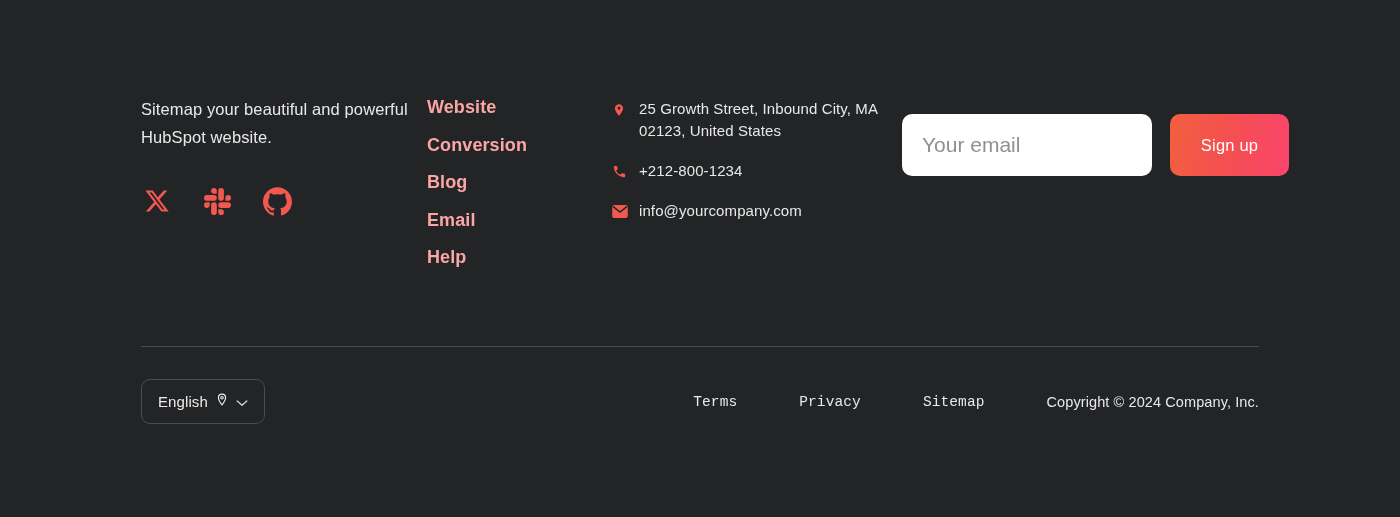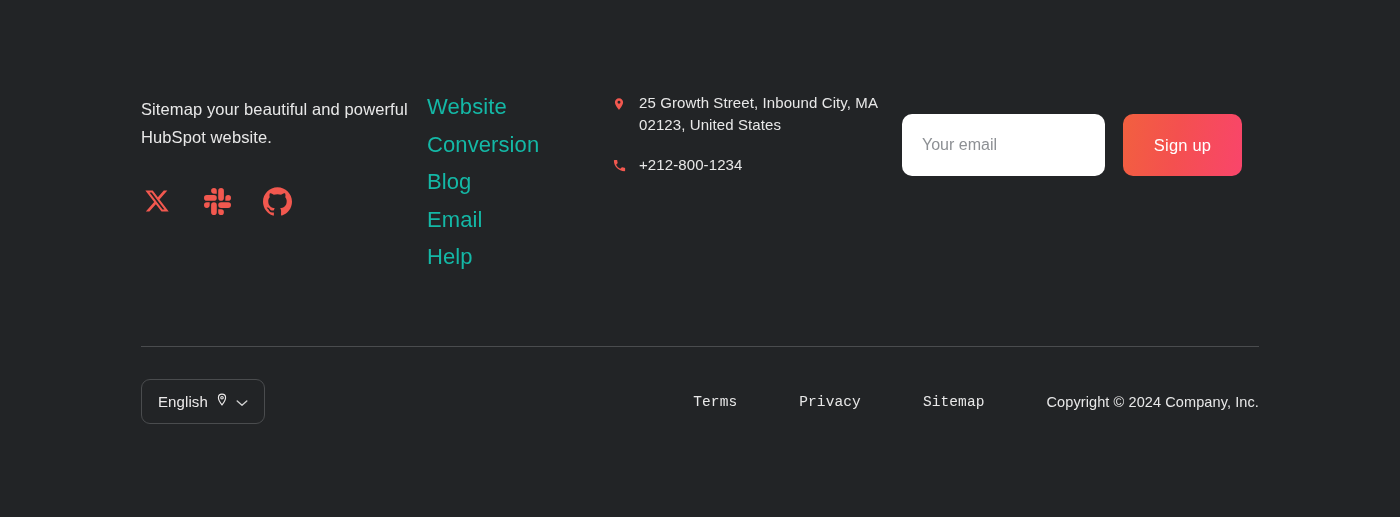--- a/index.html
+++ b/index.html
@@ -57,40 +57,42 @@
 
   
   .col-nav {
     width: 185px;
     flex: 0 0 185px;
     padding-top: 8px;
     display: flex;
     flex-direction: column;
   }
   .nav-link {
-    font-size: 22px;
+    font-size: 18px;
     line-height: 22px;
-    color: #14b8a6;
+    color: #fca5a5;
     margin-bottom: 15.5px;
     cursor: pointer;
     width: max-content;
     letter-spacing: .1px;
+    font-weight: bold;
   }
   .nav-link:last-child { margin-bottom: 0; }
 
   
   .col-contact {
     width: 290px;
     flex: 0 0 290px;
     padding-top: 4px;
   }
   .contact-row {
     display: flex;
     align-items: flex-start;
     margin-bottom: 18px;
+    margin-top: 6px;
   }
   .contact-row:last-child { margin-bottom: 0; }
   .contact-ico {
     flex: 0 0 18px;
     width: 18px;
     height: 22px;
     margin-right: 9px;
     display: flex;
     align-items: center;
     justify-content: flex-start;
@@ -115,27 +117,27 @@
     color: #e8e8e8;
     letter-spacing: .1px;
   }
   .news-form {
     margin-top: 22px;
     display: flex;
     align-items: center;
     gap: 18px;
   }
   .email-input {
-    width: 203px;
+    width: 250px;
     height: 62px;
     border-radius: 10px;
     border: none;
     background: #ffffff;
     padding: 0 20px;
-    font-size: 16px;
+    font-size: 21px;
     font-family: "Liberation Sans", sans-serif;
     color: #333;
     outline: none;
   }
   .email-input::placeholder { color: #8d9094; }
 
   .signup-btn {
     width: 119px;
     height: 62px;
     border: none;
@@ -261,20 +263,29 @@
 
       <div class="contact-row">
         <span class="contact-ico">
           <svg width="15" height="15" viewBox="0 0 24 24" fill="#f2584f">
             <path d="M6.62 10.79c1.44 2.83 3.76 5.14 6.59 6.59l2.2-2.2c.27-.27.67-.36 1.02-.24 1.12.37 2.33.57 3.57.57.55 0 1 .45 1 1V20c0 .55-.45 1-1 1-9.39 0-17-7.61-17-17 0-.55.45-1 1-1h3.5c.55 0 1 .45 1 1 0 1.25.2 2.45.57 3.57.11.35.03.74-.25 1.02z"></path>
           </svg>
         </span>
         <span class="contact-txt contact-link">+212-800-1234</span>
       </div>
 
+      <div class="contact-row">
+        <span class="contact-ico">
+          <svg width="16" height="13" viewBox="0 0 24 20" fill="#f2584f">
+            <rect x="0" y="0" width="24" height="20" rx="3"></rect>
+            <path d="M1.5 2.5 L12 11 L22.5 2.5" stroke="#222426" stroke-width="2.3" fill="none" stroke-linecap="round"></path>
+          </svg>
+        </span>
+        <span class="contact-txt contact-link">info@yourcompany.com</span>
+      </div>
 
     </div>
 
     <div class="col-news">
       <div class="news-form">
         <input class="email-input" type="text" placeholder="Your email" style="">
         <button class="signup-btn">Sign up</button>
       </div>
     </div>
 

